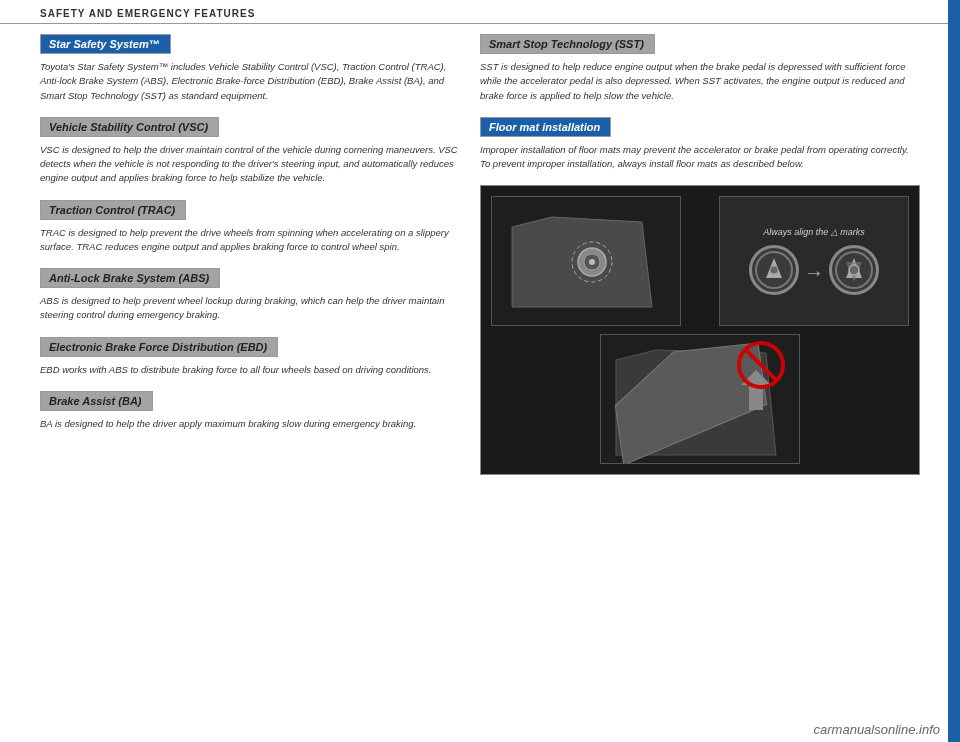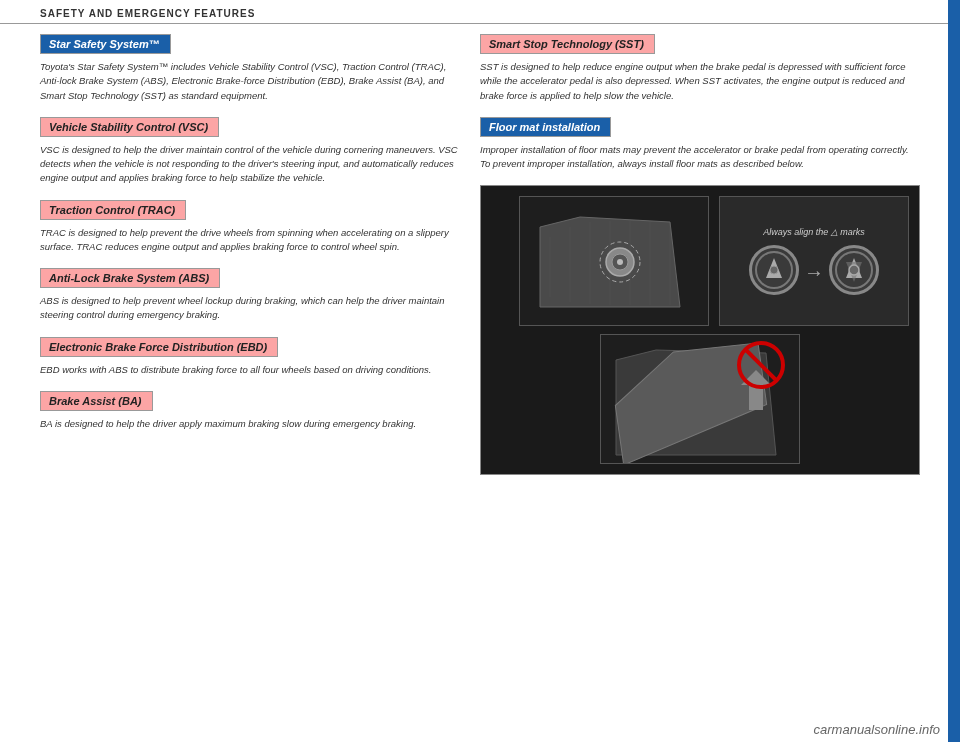--- a/index.html
+++ b/index.html
@@ -51,21 +51,21 @@
       border: 1px solid #999;
       position: relative;
     }
 
     .section-header.blue-bg {
       background: #1a5fa8;
       color: #fff;
     }
 
     .section-header.gray-bg {
-      background: #fca5a5;
+      background: #a3a3a3;
       color: #222;
     }
 
     .section-text {
       font-size: 9.5px;
       color: #333;
       line-height: 1.5;
       margin-bottom: 14px;
     }
 
@@ -79,21 +79,21 @@
       margin-top: 10px;
       padding: 10px;
       display: flex;
       flex-direction: column;
       gap: 8px;
     }
 
     .image-row {
       display: flex;
       gap: 10px;
-      justify-content: flex-end;
+      justify-content: space-between;
     }
 
     .floor-img-left {
       width: 190px;
       height: 130px;
       background: #2a2a2a;
       border: 1px solid #555;
       position: relative;
       overflow: hidden;
     }

